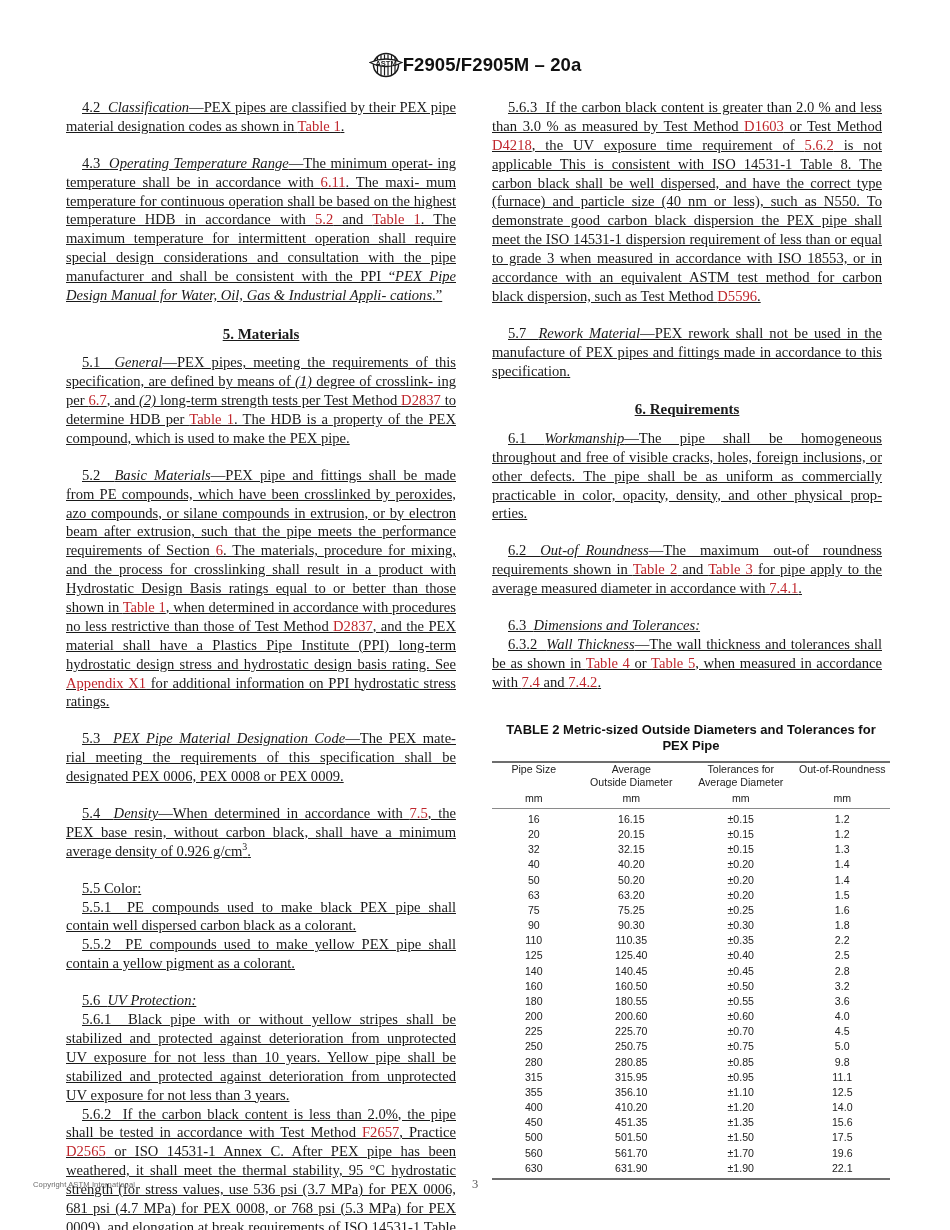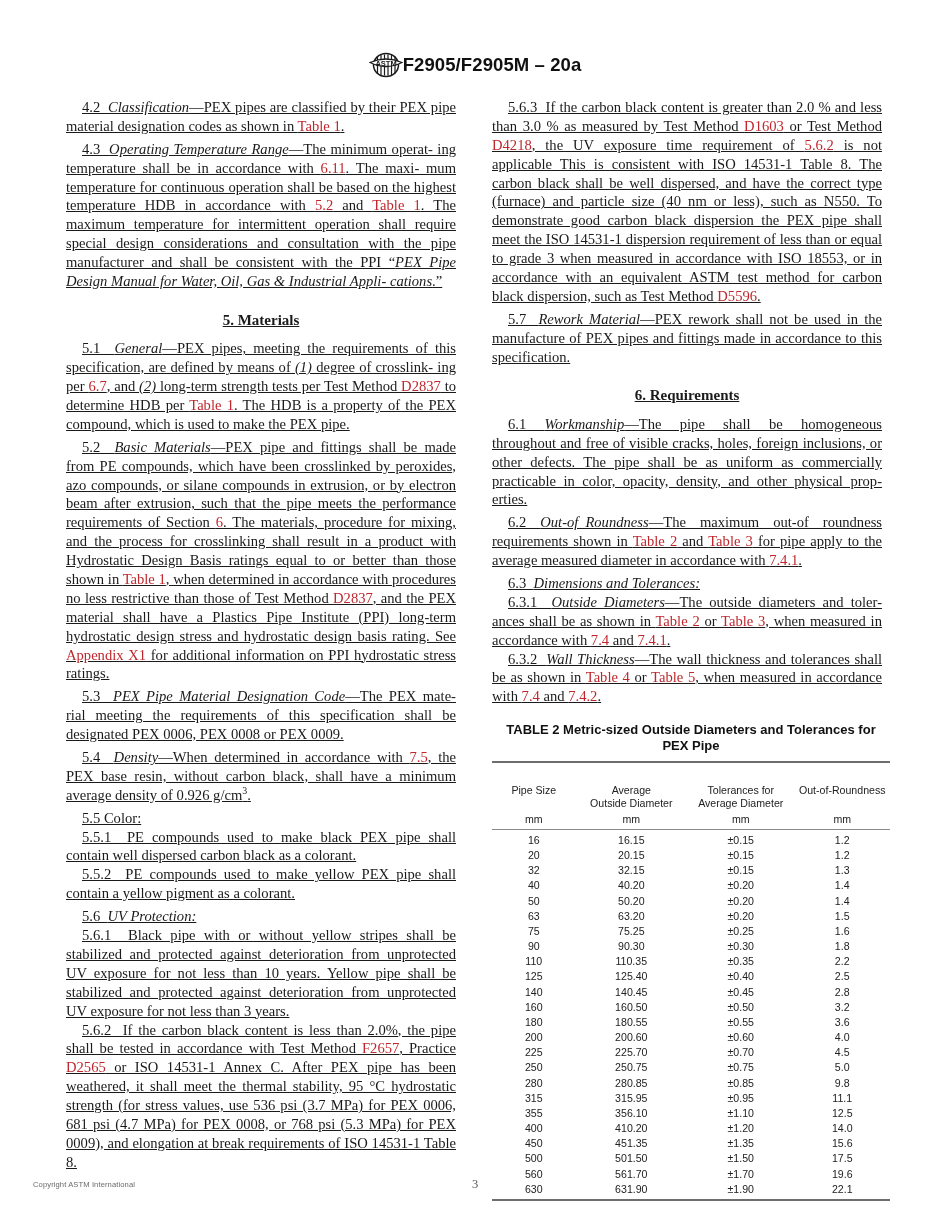--- a/index.html
+++ b/index.html
@@ -56,21 +56,21 @@
     text-decoration: underline;
   }
   .col-left  { left: 66px; }
   .col-right { left: 492px; }
 
   p.para {
     margin: 0 0 0 0;
     text-indent: 16px;
     text-align: justify;
   }
-  p.para.gap { margin-top: 4px; }
+  p.para.gap { margin-top: 18px; }
   p.para.tight { margin-top: 0px; }
 
   h3.section {
     font-family: "Liberation Serif", "DejaVu Serif", serif;
     font-weight: bold;
     font-size: 15px;
     margin: 20px 0 9px 0;
     text-indent: 0;
     text-align: center;
   }
@@ -105,21 +105,21 @@
   table.data thead th {
     font-weight: normal;
     text-align: center;
     padding: 0;
     line-height: 1.27;
     vertical-align: bottom;
   }
   .rule-top  { border-top: 2.4px solid #6d6d6d; }
   .rule-mid  { border-bottom: 1.1px solid #8a8a8a; }
   .rule-bot  { border-bottom: 2.4px solid #6d6d6d; }
-  thead tr.hdr-labels th { padding-top: 21px; }
+  thead tr.hdr-labels th { padding-top: 0; }
   thead tr.hdr-units th  { padding-top: 3px; padding-bottom: 2.5px; }
   table.data tbody td {
     text-align: center;
     padding: 0.55px 0;
     line-height: 1.33;
   }
   table.data tbody tr:first-child td { padding-top: 2.5px; }
   table.data tbody tr:last-child td  { padding-bottom: 3px; }
   col.c1 { width: 21%; }
   col.c2 { width: 28%; }
@@ -297,25 +297,20 @@
     <p class="para gap">
       6.2&nbsp; <i>Out-of Roundness</i>—The&nbsp; maximum&nbsp; out-of&nbsp; roundness
       requirements shown in <span class="lnk">Table 2</span> and <span class="lnk">Table 3</span> for pipe apply to
       the average measured diameter in accordance with <span class="lnk">7.4.1</span>.
     </p>
 
     <p class="para gap">
       6.3&nbsp; <i>Dimensions and Tolerances:</i>
     </p>
 
-    <p class="para tight">
-      6.3.1&nbsp; <i>Outside Diameters</i>—The outside diameters and toler-
-      ances shall be as shown in <span class="lnk">Table 2</span> or <span class="lnk">Table 3</span>, when measured
-      in accordance with <span class="lnk">7.4</span> and <span class="lnk">7.4.1</span>.
-    </p>
 
     <p class="para tight">
       6.3.2&nbsp; <i>Wall Thickness</i>—The wall thickness and tolerances
       shall be as shown in <span class="lnk">Table 4</span> or <span class="lnk">Table 5</span>, when measured in
       accordance with <span class="lnk">7.4</span> and <span class="lnk">7.4.2</span>.
     </p>
   </div>
 
   <div class="tbl-wrap">
     <div class="tbl-caption">TABLE 2 Metric-sized Outside Diameters and Tolerances for PEX Pipe</div>

